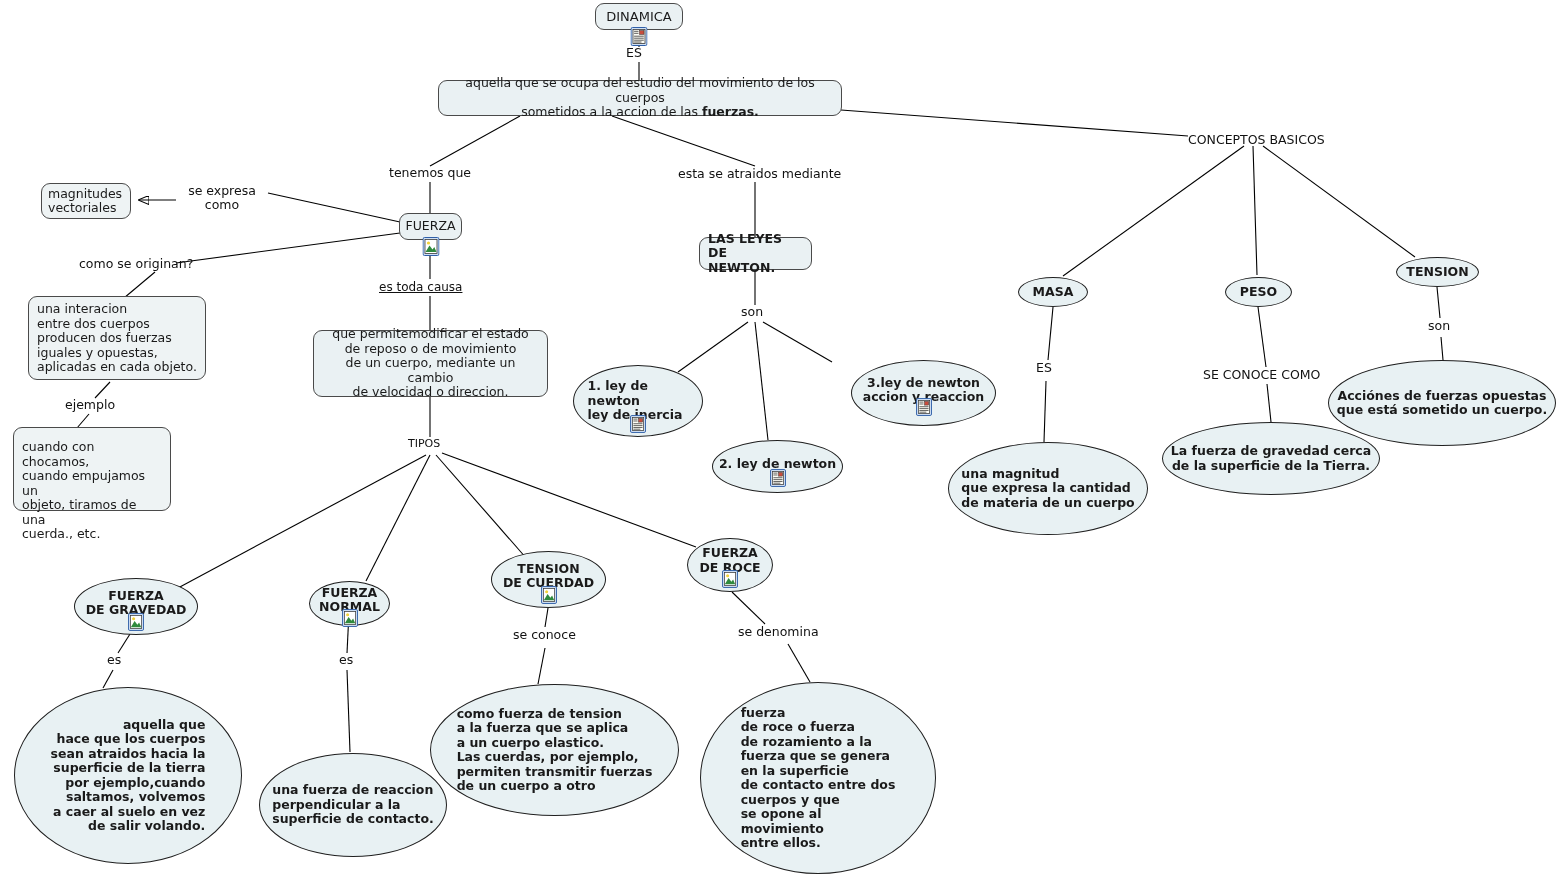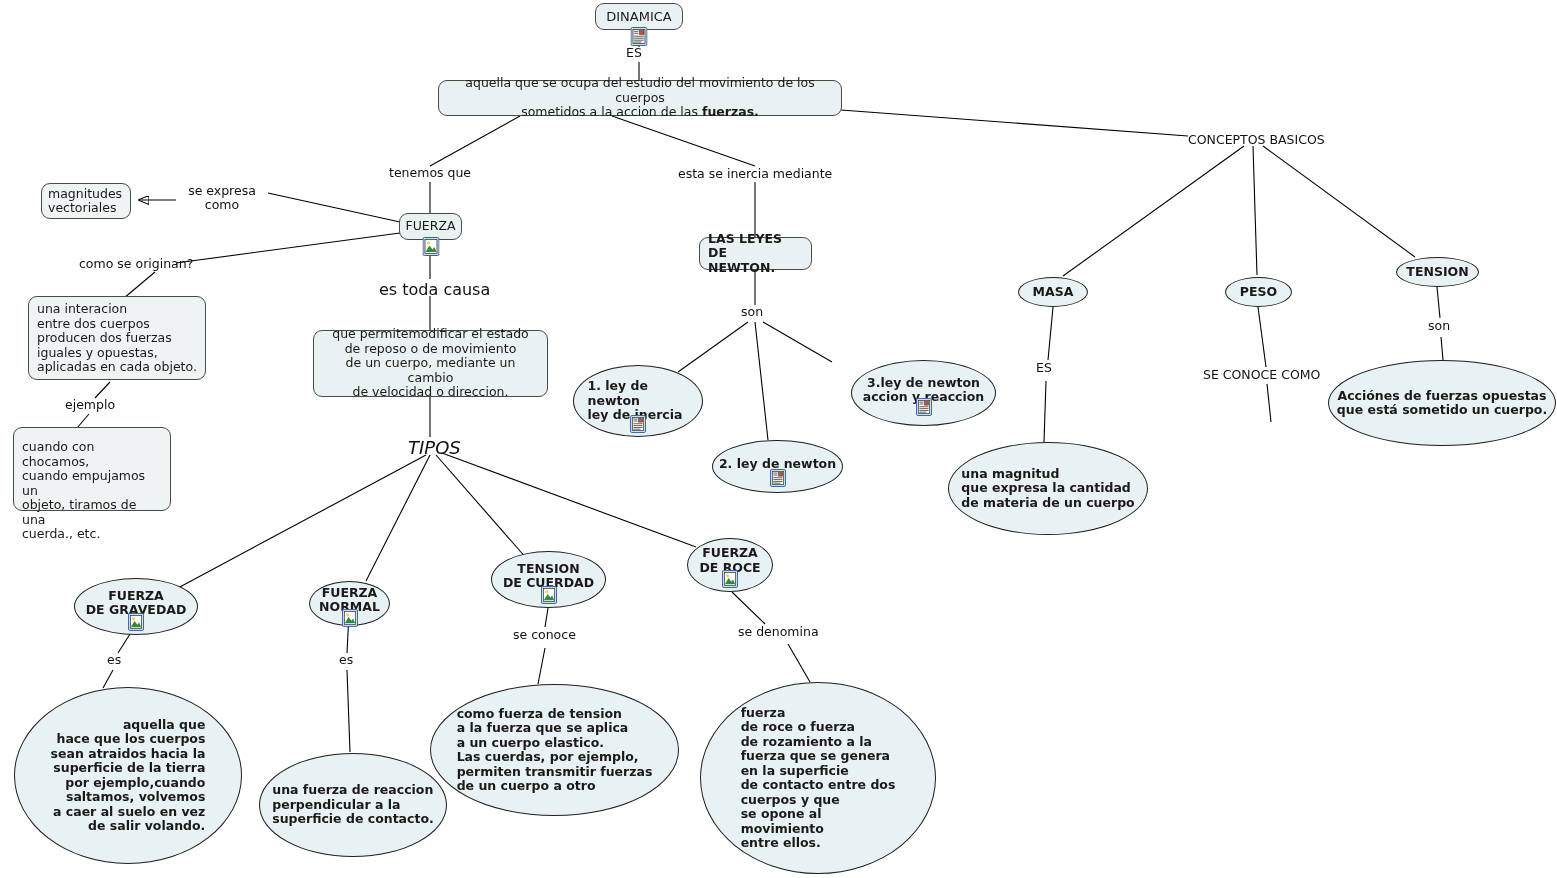--- a/index.html
+++ b/index.html
@@ -235,20 +235,24 @@
   <div class="node ell" style="left:948px;top:442px;width:200px;height:93px;font-size:12.5px;">
     <span class="txt bold" style="text-align:left;">una magnitud
 que expresa la cantidad
 de materia de un cuerpo</span>
   </div>
 
   <div class="node ell" style="left:1225px;top:277px;width:67px;height:30px;font-size:12.5px;">
     <span class="txt bold">PESO</span>
   </div>
 
+  <div class="node ell" style="left:1162px;top:422px;width:218px;height:73px;font-size:12.5px;">
+    <span class="txt bold">La fuerza de gravedad cerca
+de la superficie de la Tierra.</span>
+  </div>
 
   <div class="node ell" style="left:1396px;top:257px;width:83px;height:30px;font-size:12.5px;">
     <span class="txt bold">TENSION</span>
   </div>
 
   <div class="node ell" style="left:1328px;top:360px;width:228px;height:86px;font-size:12.5px;">
     <span class="txt bold">Acciónes de fuerzas opuestas
 que está sometido un cuerpo.</span>
   </div>
 
@@ -342,23 +346,23 @@
 movimiento
 entre ellos.</span>
   </div>
 
   <div class="lbl" style="left:626px;top:46px;font-size:12.5px;">ES</div>
   <div class="lbl" style="left:389px;top:166px;font-size:12.5px;">tenemos que</div>
   <div class="lbl" style="left:176px;top:184px;width:92px;font-size:12.5px;">se expresa
 como</div>
   <div class="lbl" style="left:79px;top:257px;font-size:12.5px;">como se originan?</div>
   <div class="lbl" style="left:65px;top:398px;font-size:12.5px;">ejemplo</div>
-  <div class="lbl" style="left:379px;top:281px;font-size:16px;">es toda causa</div>
-  <div class="lbl" style="left:408px;top:438px;font-size:18px;font-style:italic;">TIPOS</div>
-  <div class="lbl" style="left:678px;top:167px;font-size:12.5px;">esta se inercia mediante</div>
+  <div class="lbl" style="left:379px;top:281px;font-size:12px;text-decoration:underline;">es toda causa</div>
+  <div class="lbl" style="left:408px;top:438px;font-size:11px;">TIPOS</div>
+  <div class="lbl" style="left:678px;top:167px;font-size:12.5px;">esta se atraidos mediante</div>
   <div class="lbl" style="left:741px;top:305px;font-size:12.5px;">son</div>
   <div class="lbl" style="left:1188px;top:133px;font-size:12.5px;">CONCEPTOS BASICOS</div>
   <div class="lbl" style="left:1036px;top:361px;font-size:12.5px;">ES</div>
   <div class="lbl" style="left:1203px;top:368px;font-size:12.5px;">SE CONOCE COMO</div>
   <div class="lbl" style="left:1428px;top:319px;font-size:12.5px;">son</div>
   <div class="lbl" style="left:107px;top:653px;font-size:12.5px;">es</div>
   <div class="lbl" style="left:339px;top:653px;font-size:12.5px;">es</div>
   <div class="lbl" style="left:513px;top:628px;font-size:12.5px;">se conoce</div>
   <div class="lbl" style="left:738px;top:625px;font-size:12.5px;">se denomina</div>
 

